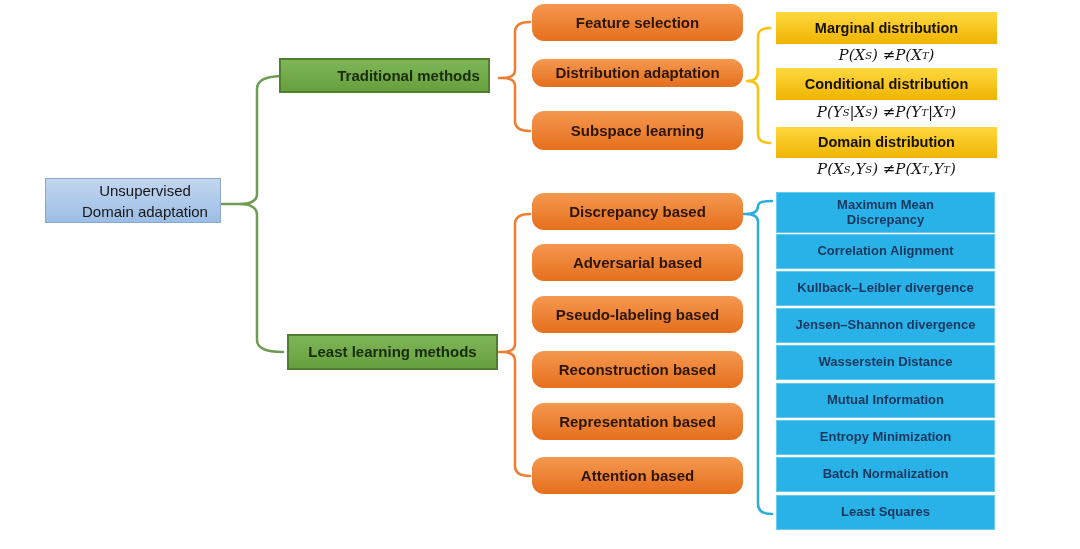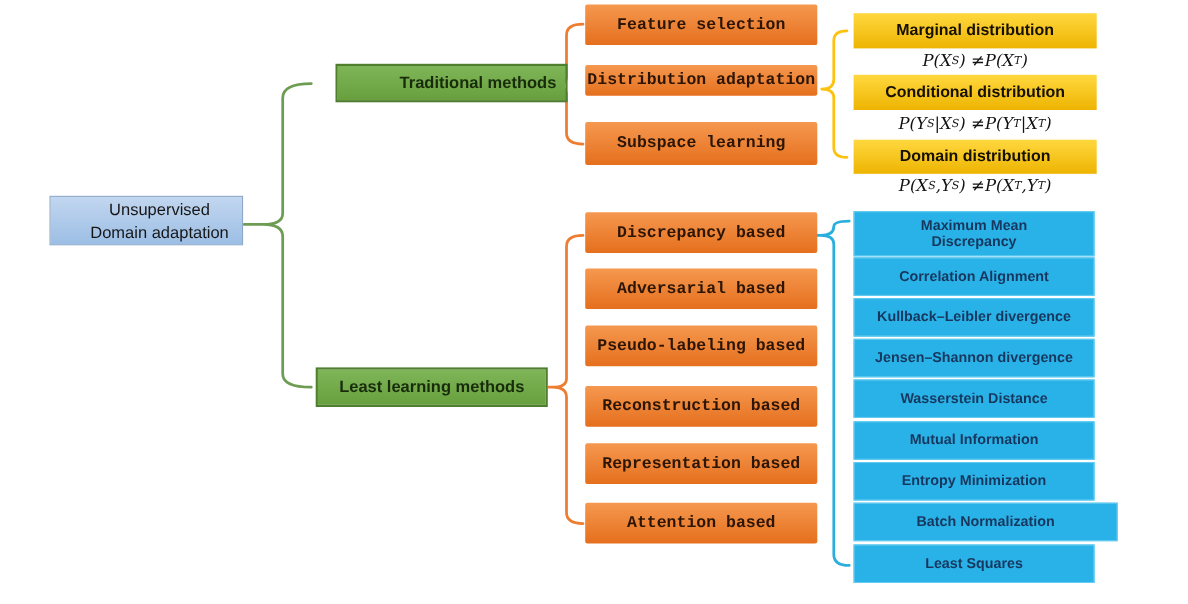--- a/index.html
+++ b/index.html
@@ -25,22 +25,21 @@
     color:#161616;font-size:15px;line-height:1.4;
   }
   .green{
     background:linear-gradient(180deg,var(--green_fill_light),var(--green_fill_dark));
     border:2px solid var(--green_border);
     color:var(--green_text);font-weight:bold;font-size:15px;
   }
   .orange{
     background:linear-gradient(180deg,var(--orange_fill_light) 0%,var(--orange_fill_dark) 100%);
     color:var(--orange_text);font-weight:bold;font-size:15px;
-    border-radius:2px;
-    font-family:Liberation Mono, monospace;
+    border-radius:12px;
   }
   .yellow{
     background:linear-gradient(180deg,var(--yellow_fill_light),var(--yellow_fill_dark));
     color:var(--yellow_text);font-weight:bold;font-size:14.5px;
   }
   .blue{
     background:var(--blue_fill);
     border:1px solid var(--blue_border);
     color:var(--blue_text);font-weight:bold;font-size:13px;
   }
@@ -64,21 +63,21 @@
     <path class="br br-blue" d="M 732 214 L 746 214 M 772 201 Q 758 201 758 206 Q 758 214 746 214 Q 758 214 758 222 L 758 504 Q 758 514 772 514"></path>
   </svg>
 
   <div class="node root" style="left:45px;top:178px;width:176px;height:45px;padding-left:24px;">
     <div>
       <div>Unsupervised</div>
       <div>Domain adaptation</div>
     </div>
   </div>
 
-  <div class="node green" style="left:305px;top:58px;width:211px;height:35px;padding-left:48px;">Traditional methods</div>
+  <div class="node green" style="left:279px;top:58px;width:211px;height:35px;padding-left:48px;">Traditional methods</div>
   <div class="node green" style="left:287px;top:334px;width:211px;height:36px;">Least learning methods</div>
 
   <div class="node orange" style="left:532px;top:4px;width:211px;height:37px;">Feature selection</div>
   <div class="node orange" style="left:532px;top:59px;width:211px;height:28px;">Distribution adaptation</div>
   <div class="node orange" style="left:532px;top:111px;width:211px;height:39px;">Subspace learning</div>
 
   <div class="node yellow" style="left:776px;top:12px;width:221px;height:32px;">Marginal distribution</div>
   <div class="node formula" style="left:776px;top:44px;width:221px;height:23px;">
       <span>P</span>
       <span>(</span>
@@ -139,16 +138,16 @@
 
   <div class="node blue" style="left:776px;top:192px;width:219px;height:41px;">
     <span class="wrap2">Maximum Mean Discrepancy</span>
   </div>
   <div class="node blue" style="left:776px;top:234px;width:219px;height:35px;">Correlation Alignment</div>
   <div class="node blue" style="left:776px;top:271px;width:219px;height:35px;">Kullback–Leibler divergence</div>
   <div class="node blue" style="left:776px;top:308px;width:219px;height:35px;">Jensen–Shannon divergence</div>
   <div class="node blue" style="left:776px;top:345px;width:219px;height:35px;">Wasserstein Distance</div>
   <div class="node blue" style="left:776px;top:383px;width:219px;height:35px;">Mutual Information</div>
   <div class="node blue" style="left:776px;top:420px;width:219px;height:35px;">Entropy Minimization</div>
-  <div class="node blue" style="left:776px;top:457px;width:240px;height:35px;">Batch Normalization</div>
+  <div class="node blue" style="left:776px;top:457px;width:219px;height:35px;">Batch Normalization</div>
   <div class="node blue" style="left:776px;top:495px;width:219px;height:35px;">Least Squares</div>
 
 </div>
 
 </body></html>

